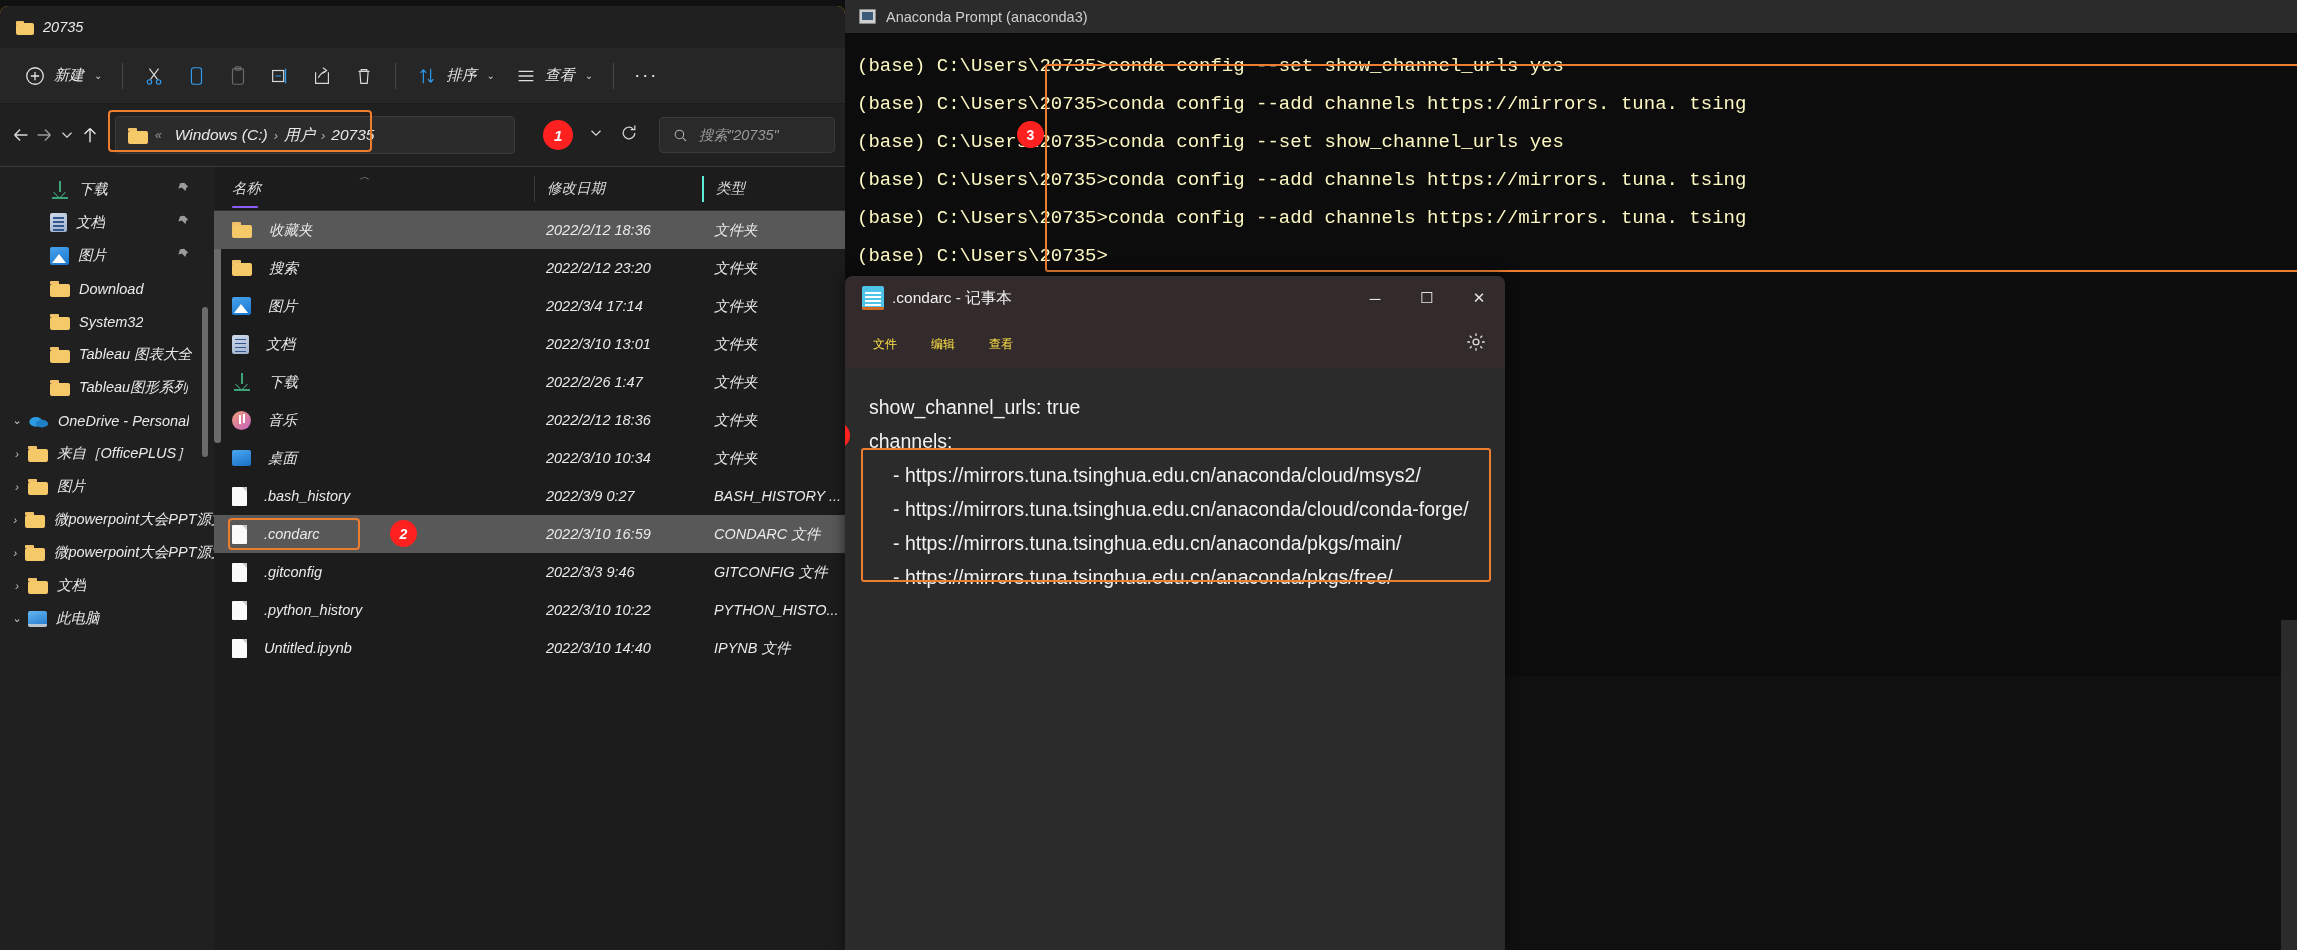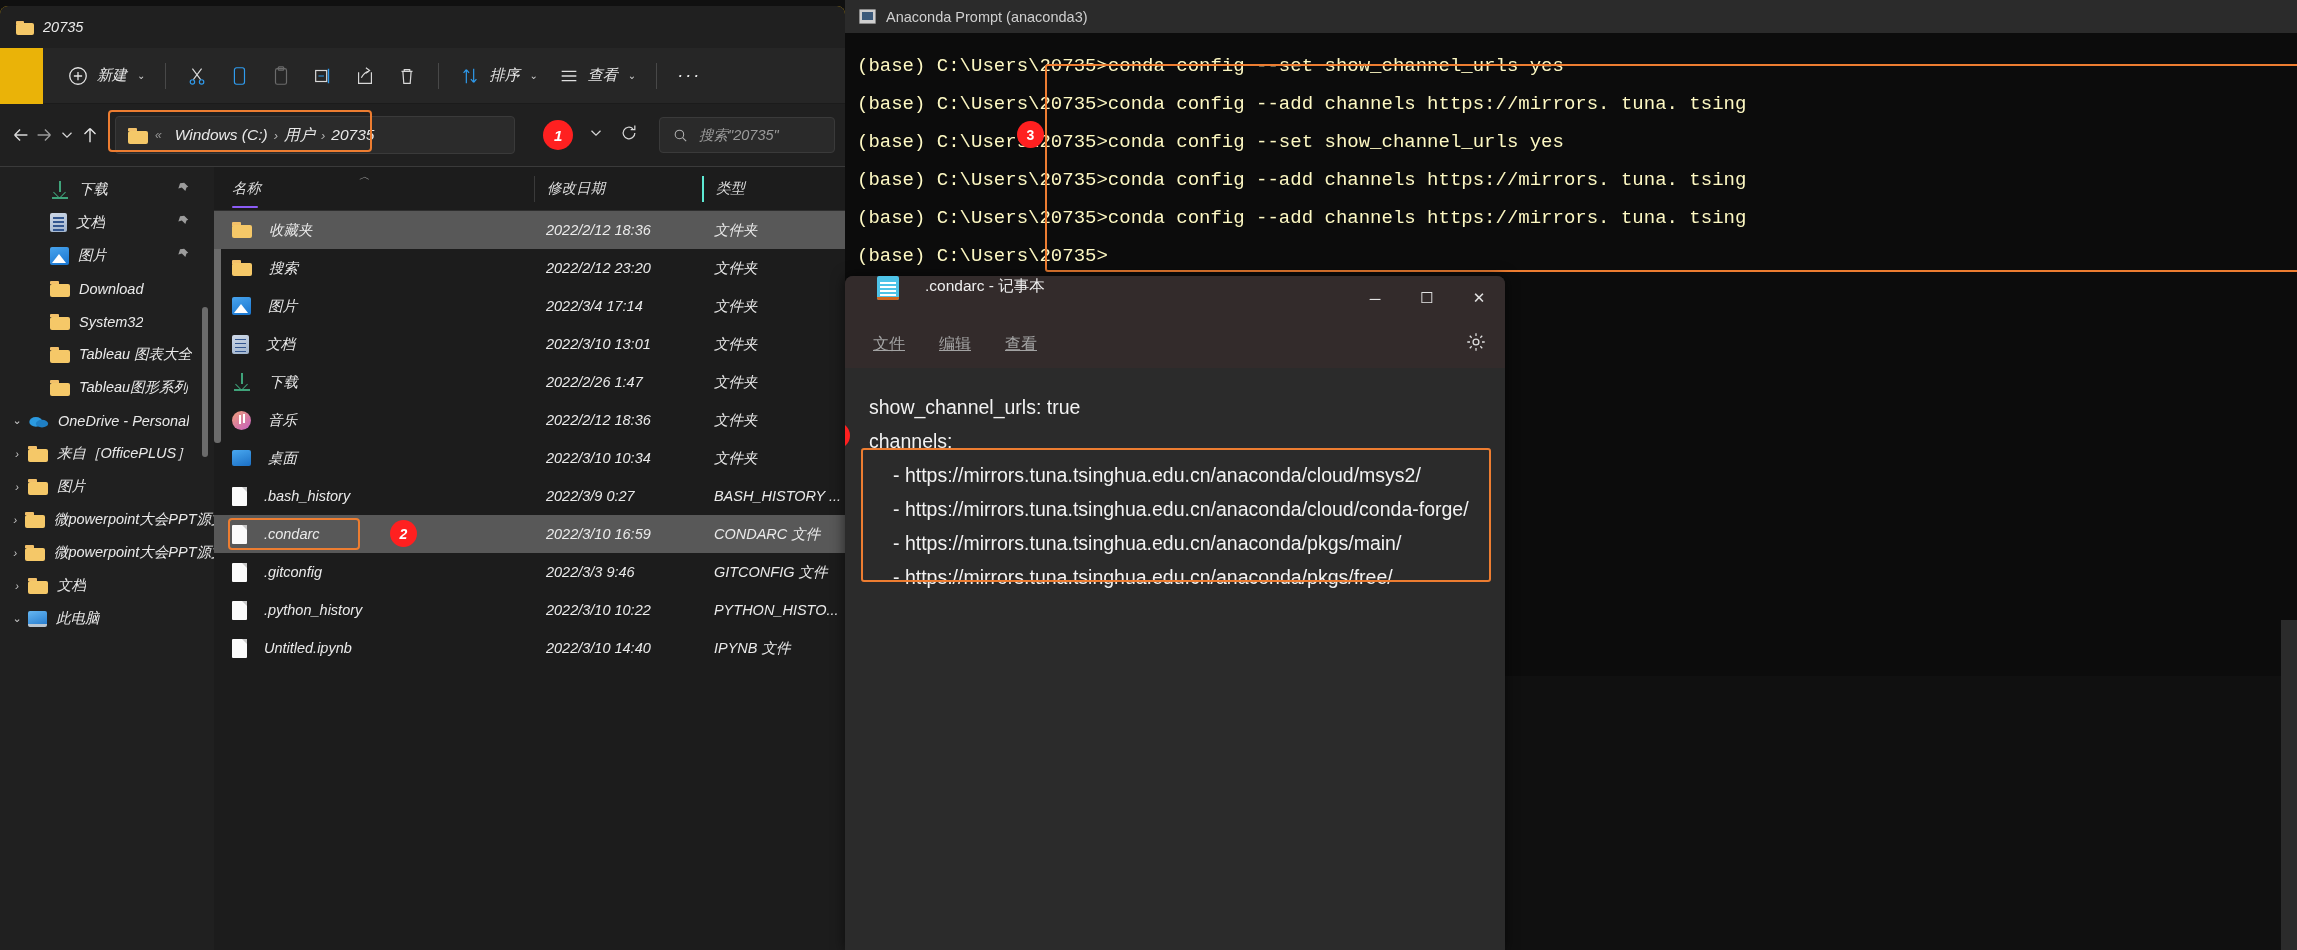--- a/index.html
+++ b/index.html
@@ -29,21 +29,21 @@
     background:#f2c069; border-radius:1px 1px 0 0;
   }
   .tab-folder-icon::after {
     content:""; position:absolute; left:0; top:3px; width:18px; height:12px;
     background:#f5c868; border-radius:2px;
   }
   .tab-title { font-size: 14.5px; color: #eaeaea; }
 
   .exp-toolbar {
     height: 56px; display:flex; align-items:center; padding: 0 14px;
-    background:#262626; border-bottom: 1px solid #1b1b1b; margin-left: 43px;
+    background:#262626; border-bottom: 1px solid #1b1b1b;
   }
   .tb-item {
     display:flex; align-items:center; gap:8px; padding: 7px 10px;
     border-radius:4px; color:#e6e6e6; font-size:15px; cursor:default;
   }
   .tb-sep { width:1px; height:26px; background:#484848; margin: 0 10px; }
   .tb-icon { width: 22px; height: 22px; display:block; }
   .tb-chev { font-size: 10px; color:#cfcfcf; margin-left:2px; }
   .tb-ellipsis { letter-spacing:2px; font-size:18px; color:#e6e6e6; }
 
@@ -153,31 +153,31 @@
   }
   .term-badge { position:absolute; left: 172px; top: 88px; }
 
   
   .notepad {
     position:absolute; left: 845px; top: 276px; width: 660px; height: 674px;
     background:#272727; border-top-left-radius:8px; border-top-right-radius:8px;
     box-shadow: 0 0 14px rgba(0,0,0,.6);
     overflow:hidden;
   }
-  .np-title { height: 44px; background:#332b2b; display:flex; padding-left: 32px; gap:26px;}
+  .np-title { height: 44px; background:#332b2b; display:flex; align-items:center; padding-left: 17px; gap:8px;}
   .np-ico { width:22px; height:24px; position:relative; }
   .np-ico::before{content:"";position:absolute;left:0;top:0;width:22px;height:24px;background:#4ec3e8;border-radius:2px;}
   .np-ico::after{content:"";position:absolute;left:3px;top:6px;width:16px;height:1.7px;background:#fff;
     box-shadow:0 4px 0 #fff,0 8px 0 #fff,0 12px 0 #fff;}
   .np-ico i{position:absolute;left:0;bottom:0;width:22px;height:3px;background:#d4671f;border-radius:0 0 2px 2px;}
   .np-title-text { color:#f0f0f0; font-size:15.5px; }
   .np-winctl { margin-left:auto; display:flex; }
   .np-winbtn { width: 52px; height: 44px; display:flex;align-items:center;justify-content:center;color:#e3e3e3;font-size:15px;}
   .np-menu { height: 48px; background:#332b2b; display:flex; align-items:center; padding-left: 14px; gap: 6px; }
-  .np-menu-item { padding: 7px 14px; color:#a3a3a3; font-size:16px; border-radius:4px;text-decoration:underline; }
+  .np-menu-item { padding: 7px 14px; color:#fde047; font-size:12px; border-radius:4px; }
   .np-gear { margin-left:auto; margin-right: 18px; color:#e0e0e0; }
   .np-text {
     background:#2b2b2b; height: 582px; padding: 22px 24px 0 24px; position:relative;
     color:#f2f2f2; font-size: 19.5px; line-height: 34px;
     font-family:"Liberation Sans","DejaVu Sans", sans-serif;
   }
   .np-box {
     position:absolute; left: 16px; top: 80px; width: 630px; height: 134px;
     border: 2.5px solid #ED7D31; border-radius: 3px; pointer-events:none;
   }

